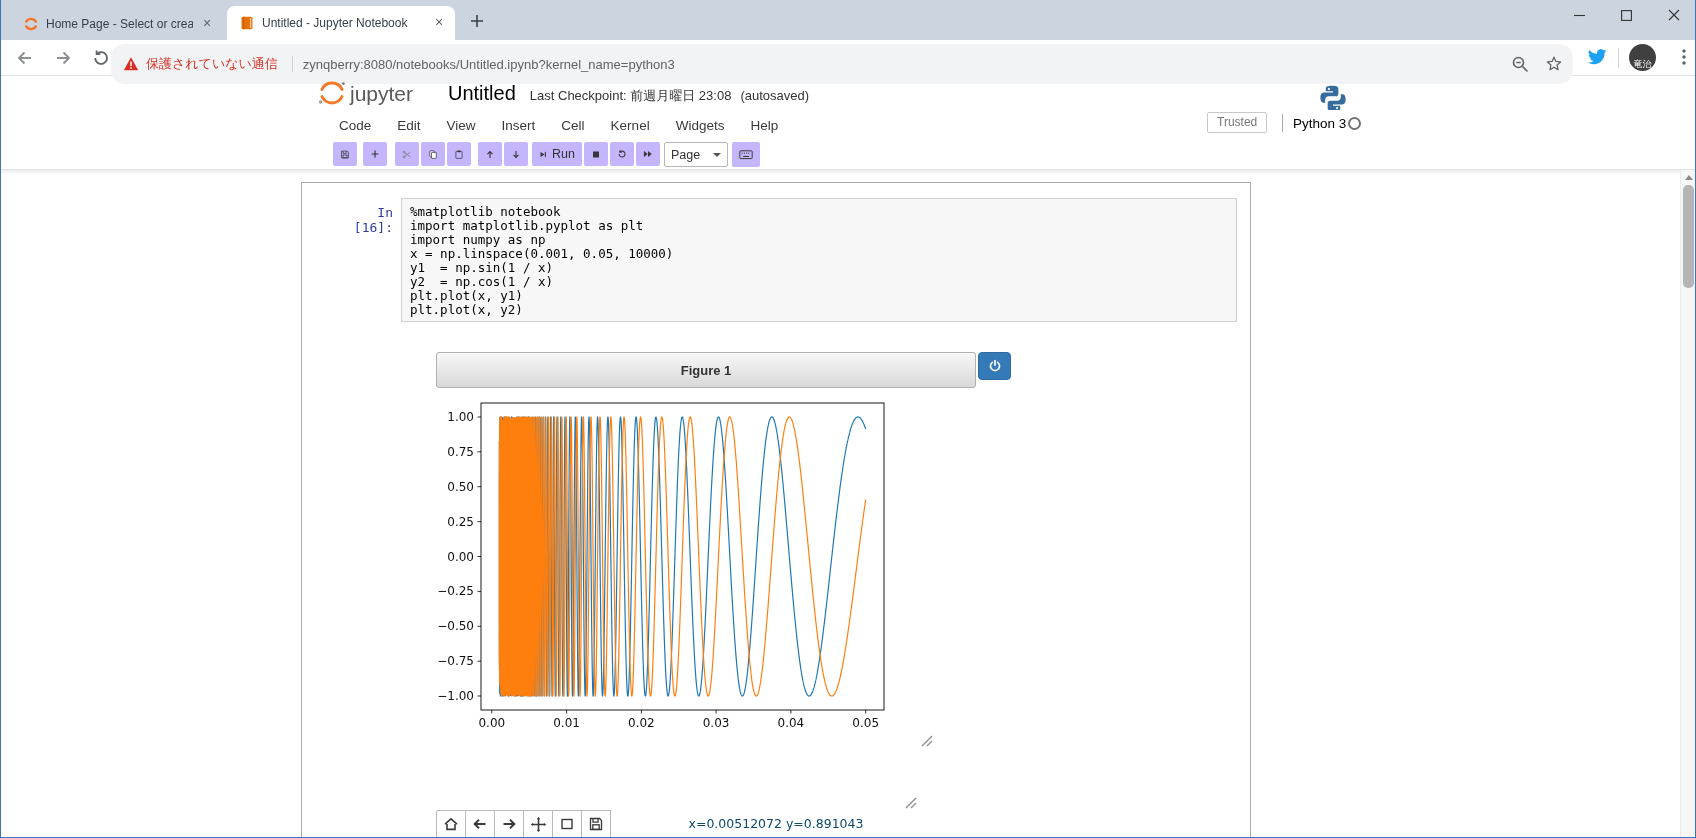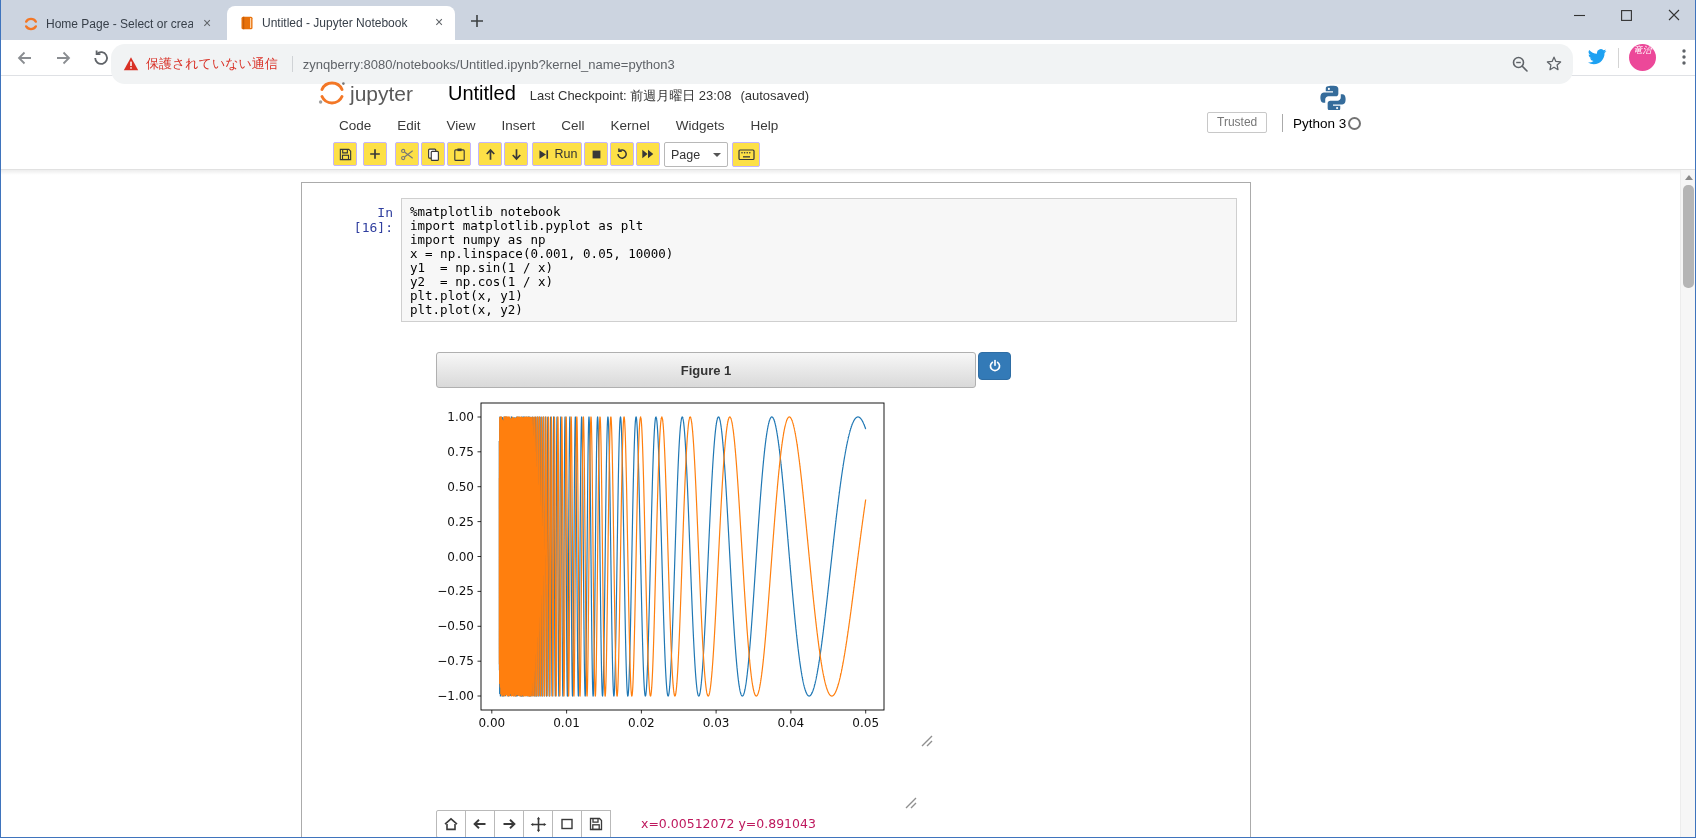--- a/index.html
+++ b/index.html
@@ -25,43 +25,43 @@
   .navicon { top:48px; width:20px; height:20px; color:#8a8d91; }
   .navicon.dark { color:#5f6368; }
   .omnibox { left:110px; top:44px; width:1462px; height:40px; background:#f1f3f4; border-radius:14px;
              display:flex; align-items:center; padding:0 10px 0 12px; }
   .warn-txt { color:#d93025; font-size:13px; margin:0 4px 0 7px; white-space:nowrap; }
   .omni-sep { width:1px; height:16px; background:#d0d3d6; margin:0 10px; }
   .url { color:#5f6368; font-size:13px; white-space:nowrap; overflow:hidden; flex:1; }
   .omni-ic { width:18px; height:18px; color:#5f6368; margin-left:16px; flex:0 0 18px; }
   .ext-twitter { left:1586px; top:47px; width:20px; height:20px; }
   .nav-sep { left:1617px; top:48px; width:1px; height:20px; background:#d4d4d4; }
-  .avatar { left:1628px; top:44px; width:27px; height:27px; border-radius:50%; background:#ec4899; color:#fff;
-            font-size:9px; display:flex; align-items:flex-start; justify-content:center; letter-spacing:0;font-style:italic; }
+  .avatar { left:1628px; top:44px; width:27px; height:27px; border-radius:50%; background:#404040; color:#fff;
+            font-size:9px; display:flex; align-items:flex-end; justify-content:center; letter-spacing:0; }
   .menu-dots { left:1674px; top:47px; width:18px; height:20px; color:#5f6368; }
 
   
   .jp-logo { left:314px; top:78px; }
   .title-row { left:447px; top:82px; display:flex; align-items:baseline; }
   .nb-title { font-size:20px; color:#000; }
   .nb-ckpt { font-size:13px; color:#333; margin-left:14px; }
   .nb-autosave { font-size:13px; color:#333; margin-left:9px; }
   .py-logo { left:1316px; top:84px; width:32px; height:29px; }
 
   .menubar { left:0; top:110px; width:1696px; height:30px; background:#fff; }
   .menu-items { left:325px; top:110px; height:30px; display:flex; align-items:center; }
   .menu-item { padding:0 13px; font-size:13.5px; color:#3a3a3a; }
   .trusted { left:1206px; top:112px; height:21px; padding:2px 9px; border:1px solid #c8c8c8; border-radius:2px;
              font-size:12px; color:#777; background:#fff; }
   .kernel-sep { left:1281px; top:114px; width:1px; height:18px; background:#aaa; }
   .kernel-name { left:1292px; top:116px; font-size:13.5px; color:#000; }
   .kernel-ind { left:1347px; top:117px; width:13px; height:13px; border:2px solid #737373; border-radius:50%; }
 
   
-  .tbtn { top:142px; height:24px; border:1px solid #c4b5fd; border-radius:2px; background:#fde047;
+  .tbtn { top:142px; height:24px; border:7px solid #c4b5fd; border-radius:2px; background:#c4b5fd;
           display:flex; align-items:center; justify-content:center; color:#383838; }
   .tbtn svg { display:block; }
   .run-label { font-size:12.5px; color:#333; margin-left:5px; }
   .cell-select { left:663px; top:142px; width:64px; height:25px; border:1px solid #b8b8b8; border-radius:2px;
                  background:#fff; display:flex; align-items:center; padding:0 6px; }
   .cell-select span { font-size:12.5px; color:#333; flex:1; }
   .caret { width:0; height:0; border-left:4px solid transparent; border-right:4px solid transparent; border-top:4px solid #555; }
   .tb-divider { left:0; top:169px; width:1696px; height:1px; background:#e1e1e1; }
   .tb-shadow { left:0; top:170px; width:1696px; height:5px; background:linear-gradient(rgba(0,0,0,.07),transparent); }
 
@@ -85,22 +85,22 @@
   .powerbtn { left:977px; top:352px; width:33px; height:28px; background:#337ab7; border:1px solid #2e6da4;
               border-radius:4px; display:flex; align-items:center; justify-content:center; }
   .figcanvas { left:435px; top:390px; width:500px; height:360px; background:#fff; }
   .grip { width:13px; height:13px; color:#8f8f8f; }
   .grip1 { left:919px; top:734px; }
   .grip2 { left:903px; top:796px; }
   .mpltb { left:435px; top:810px; display:flex; }
   .mplbtn { width:30px; height:28px; border:1px solid #b9b9b9; background:#fff; margin-left:-1px;
             display:flex; align-items:center; justify-content:center; color:#3a3a3a; }
   .mplbtn:first-child { margin-left:0; border-radius:2px 0 0 2px; }
-  .mpl-msg { left:640px; top:816px; width:270px; text-align:left; font-family:"DejaVu Sans", sans-serif;
-             font-size:12.5px; color:#be185d; }
+  .mpl-msg { left:640px; top:816px; width:270px; text-align:center; font-family:"DejaVu Sans", sans-serif;
+             font-size:12.5px; color:#0c4a6e; }
   .tick { font-family:"DejaVu Sans", sans-serif; font-size:12px; fill:#111; }
 </style>
 </head>
 <body>
 
 <div class="root">
 
   <div class="abs tabstrip">
     <div class="abs tab inactive">
       <svg class="fav" viewBox="0 0 16 16">

